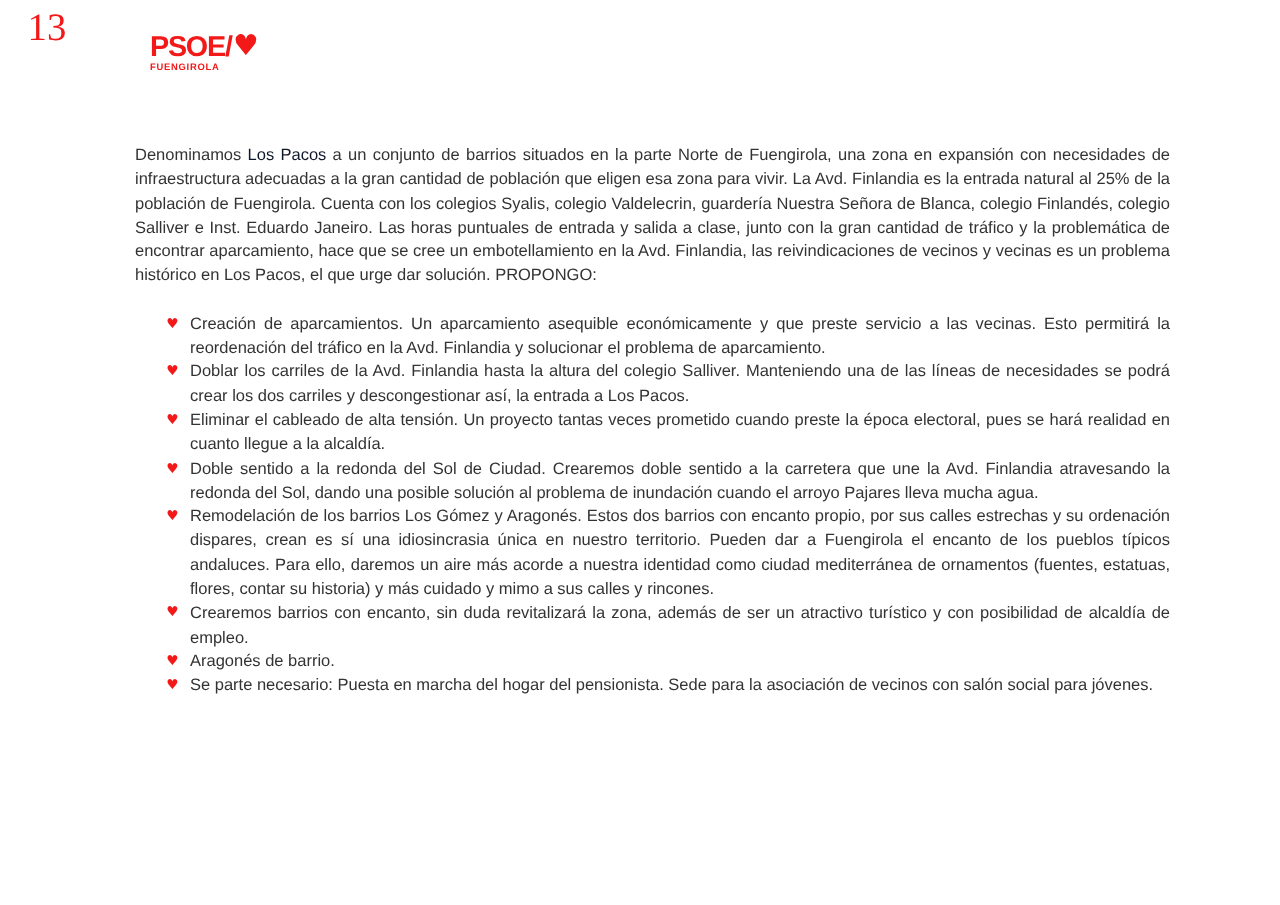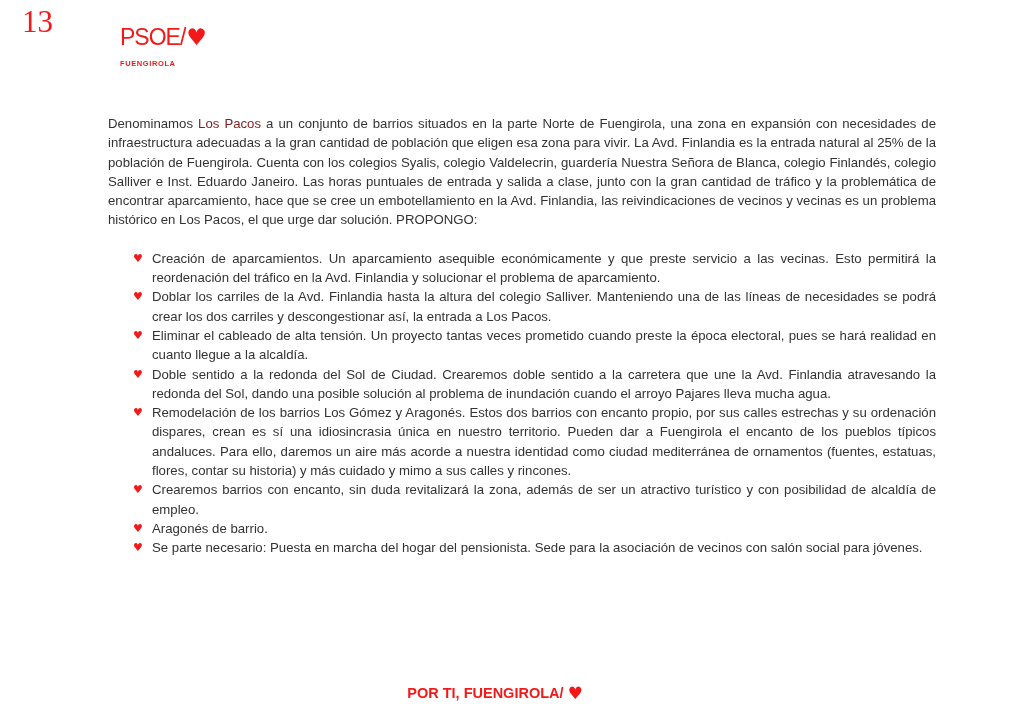--- a/index.html
+++ b/index.html
@@ -22,48 +22,48 @@
   .logo {
     position: absolute;
     left: 120px;
     top: 26px;
     color: #f31919;
     line-height: 1;
   }
   .logo-main {
     display: flex;
     align-items: center;
-    font-weight: normal;
+    font-weight: bold;
     font-size: 23px;
     letter-spacing: -1px;
   }
   .logo-heart {
     font-family: "DejaVu Sans", sans-serif;
     font-size: 23px;
     margin-left: 1px;
     letter-spacing: 0;
   }
   .logo-sub {
     font-weight: bold;
     font-size: 7.5px;
     letter-spacing: 0.6px;
-    margin-top: 11px;
+    margin-top: 1px;
   }
   .content {
     position: absolute;
     left: 108px;
     top: 114px;
     width: 828px;
     color: #333333;
     font-size: 13.2px;
     line-height: 19.3px;
     text-align: justify;
   }
   .intro { margin: 0; }
-  .seg-red  { color: #7f1d1d; }
+  .seg-red  { color: #0f172a; }
   .seg-bold { font-weight: normal; }
   ul.proposals {
     list-style: none;
     margin: 19px 0 0 0;
     padding: 0;
   }
   ul.proposals li { display: flex; }
   .bullet-heart {
     flex: 0 0 19px;
     margin-left: 25px;
@@ -137,17 +137,14 @@
           <span class="bullet-heart">♥</span>
           <span class="bullet-text">Aragonés de barrio.</span>
         </li>
         <li>
           <span class="bullet-heart">♥</span>
           <span class="bullet-text">Se parte necesario: Puesta en marcha del hogar del pensionista. Sede para la asociación de vecinos con salón social para jóvenes.</span>
         </li>
       </ul>
   </div>
 
-  <div class="footer">
-    <span>POR TI, FUENGIROLA/</span><span class="footer-heart">♥</span>
-  </div>
 
 </div>
 
 </body></html>

